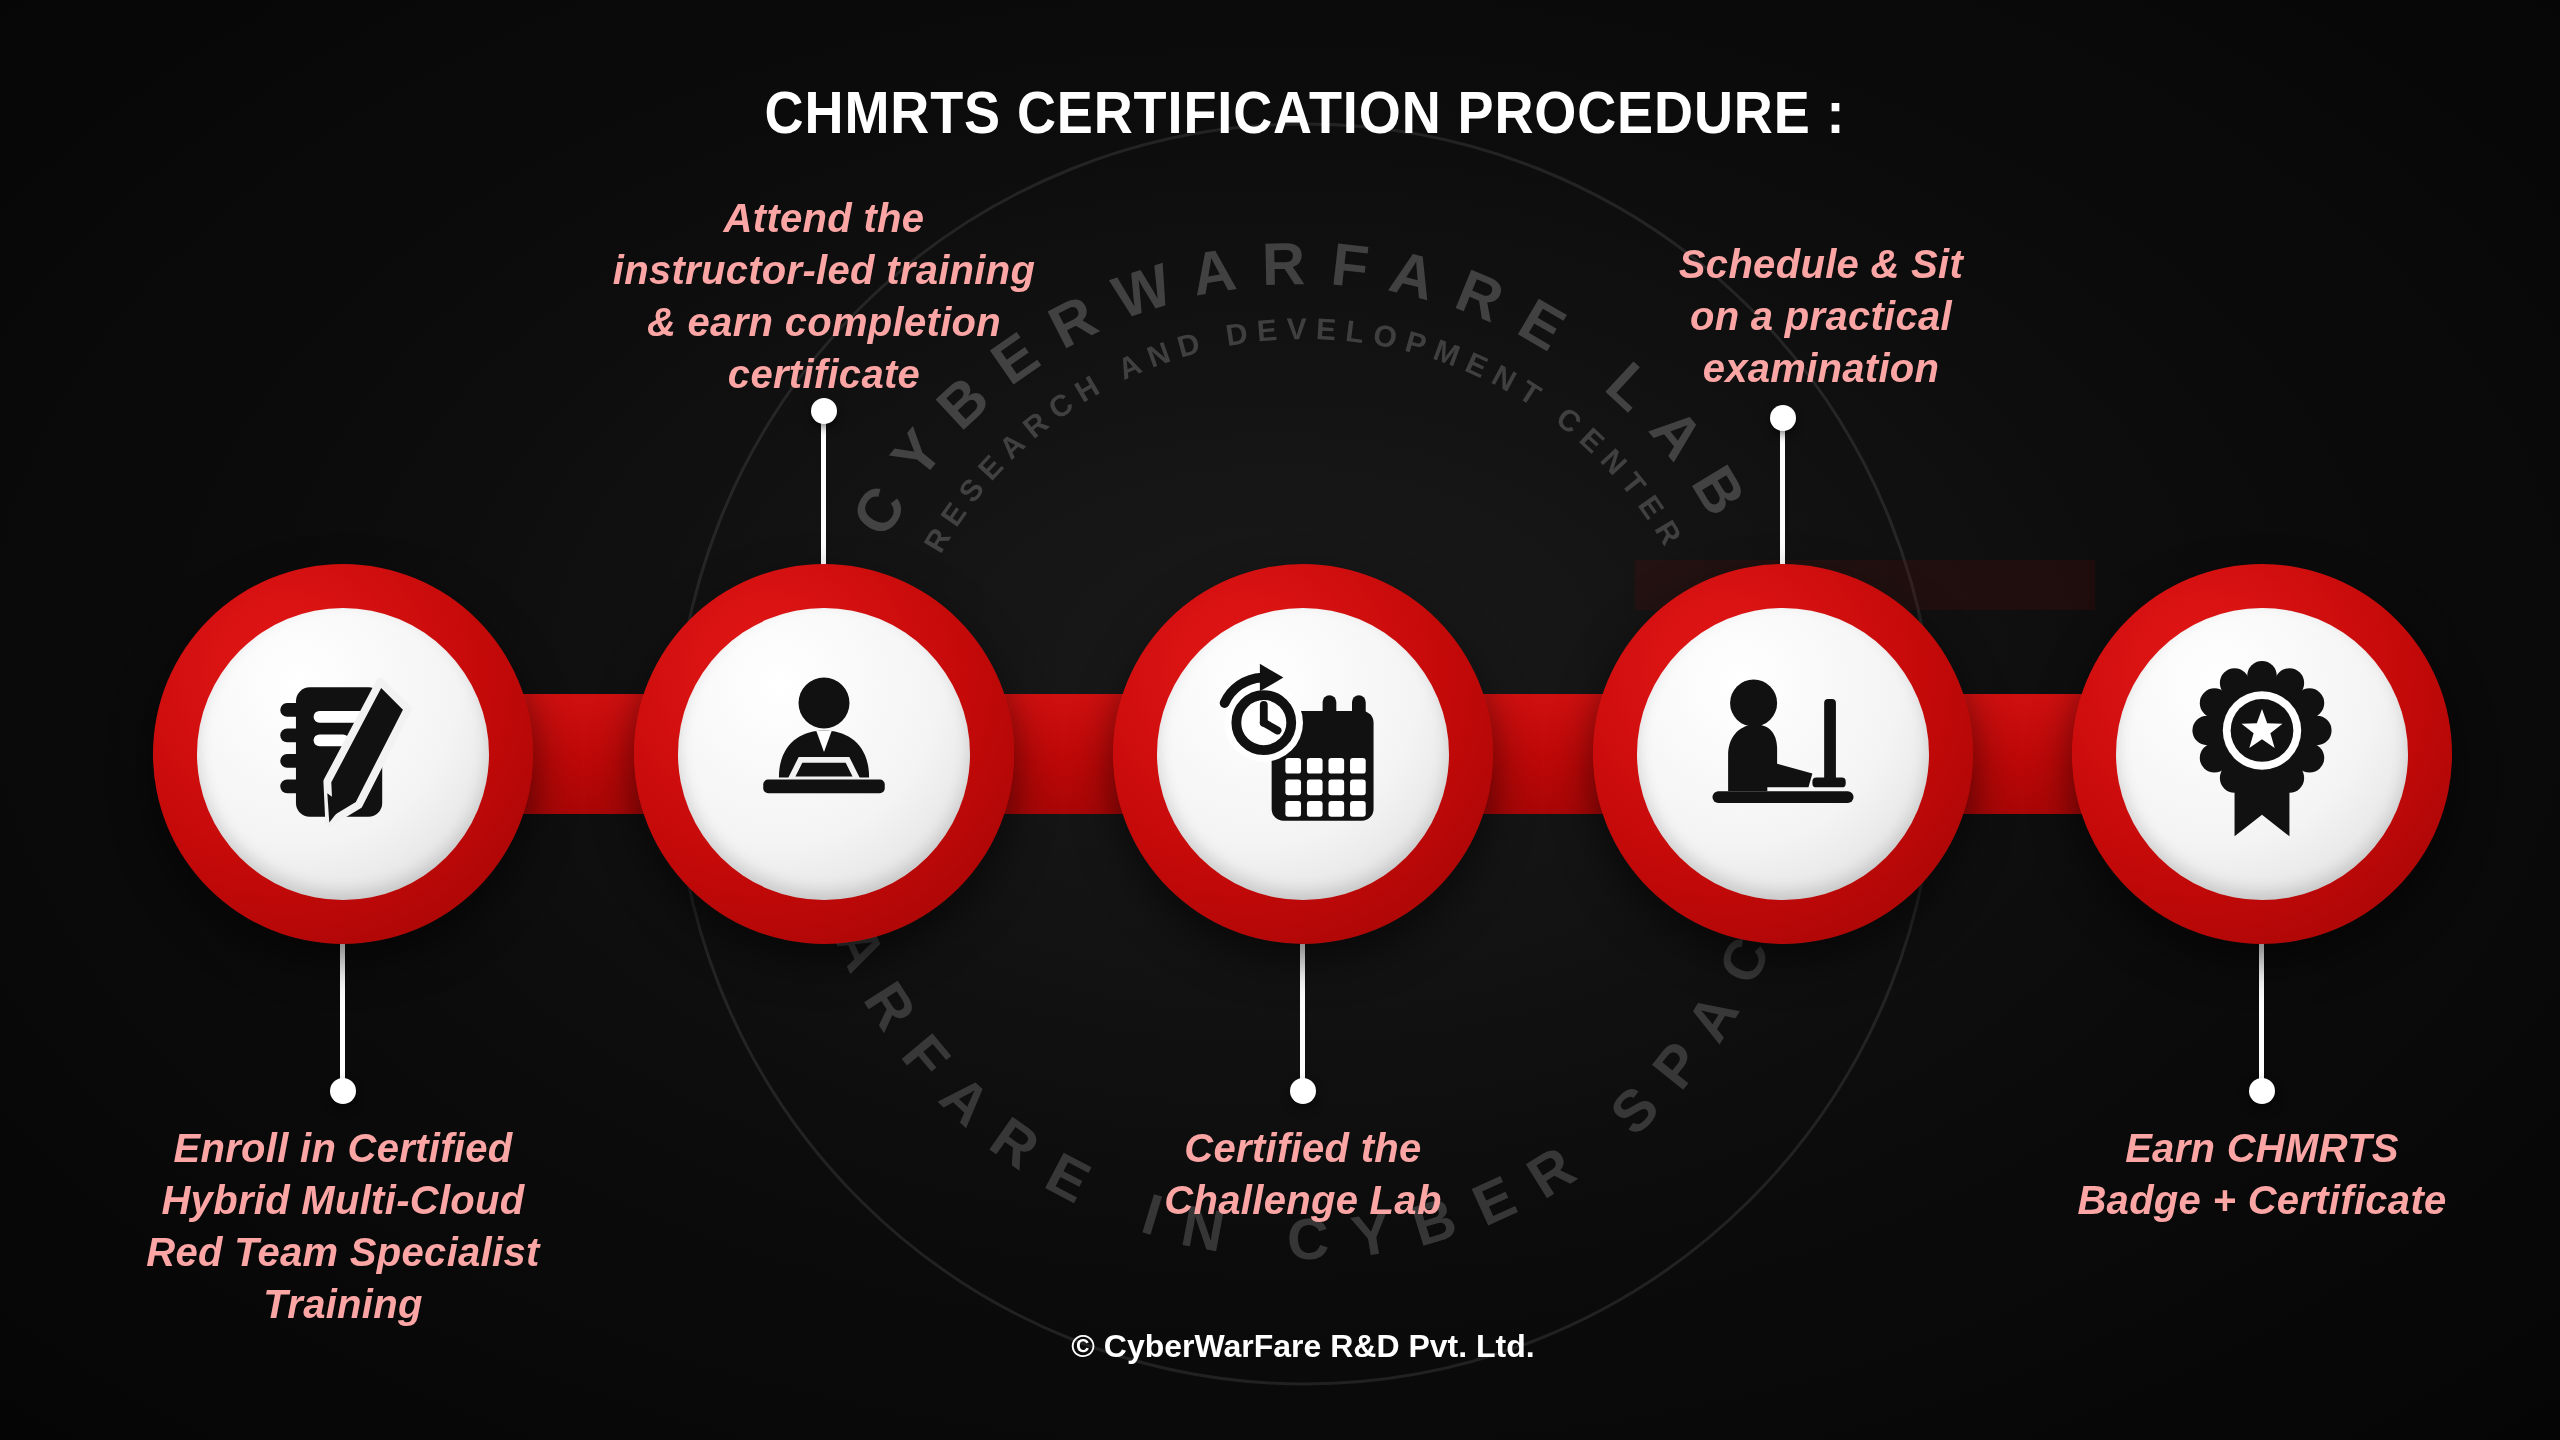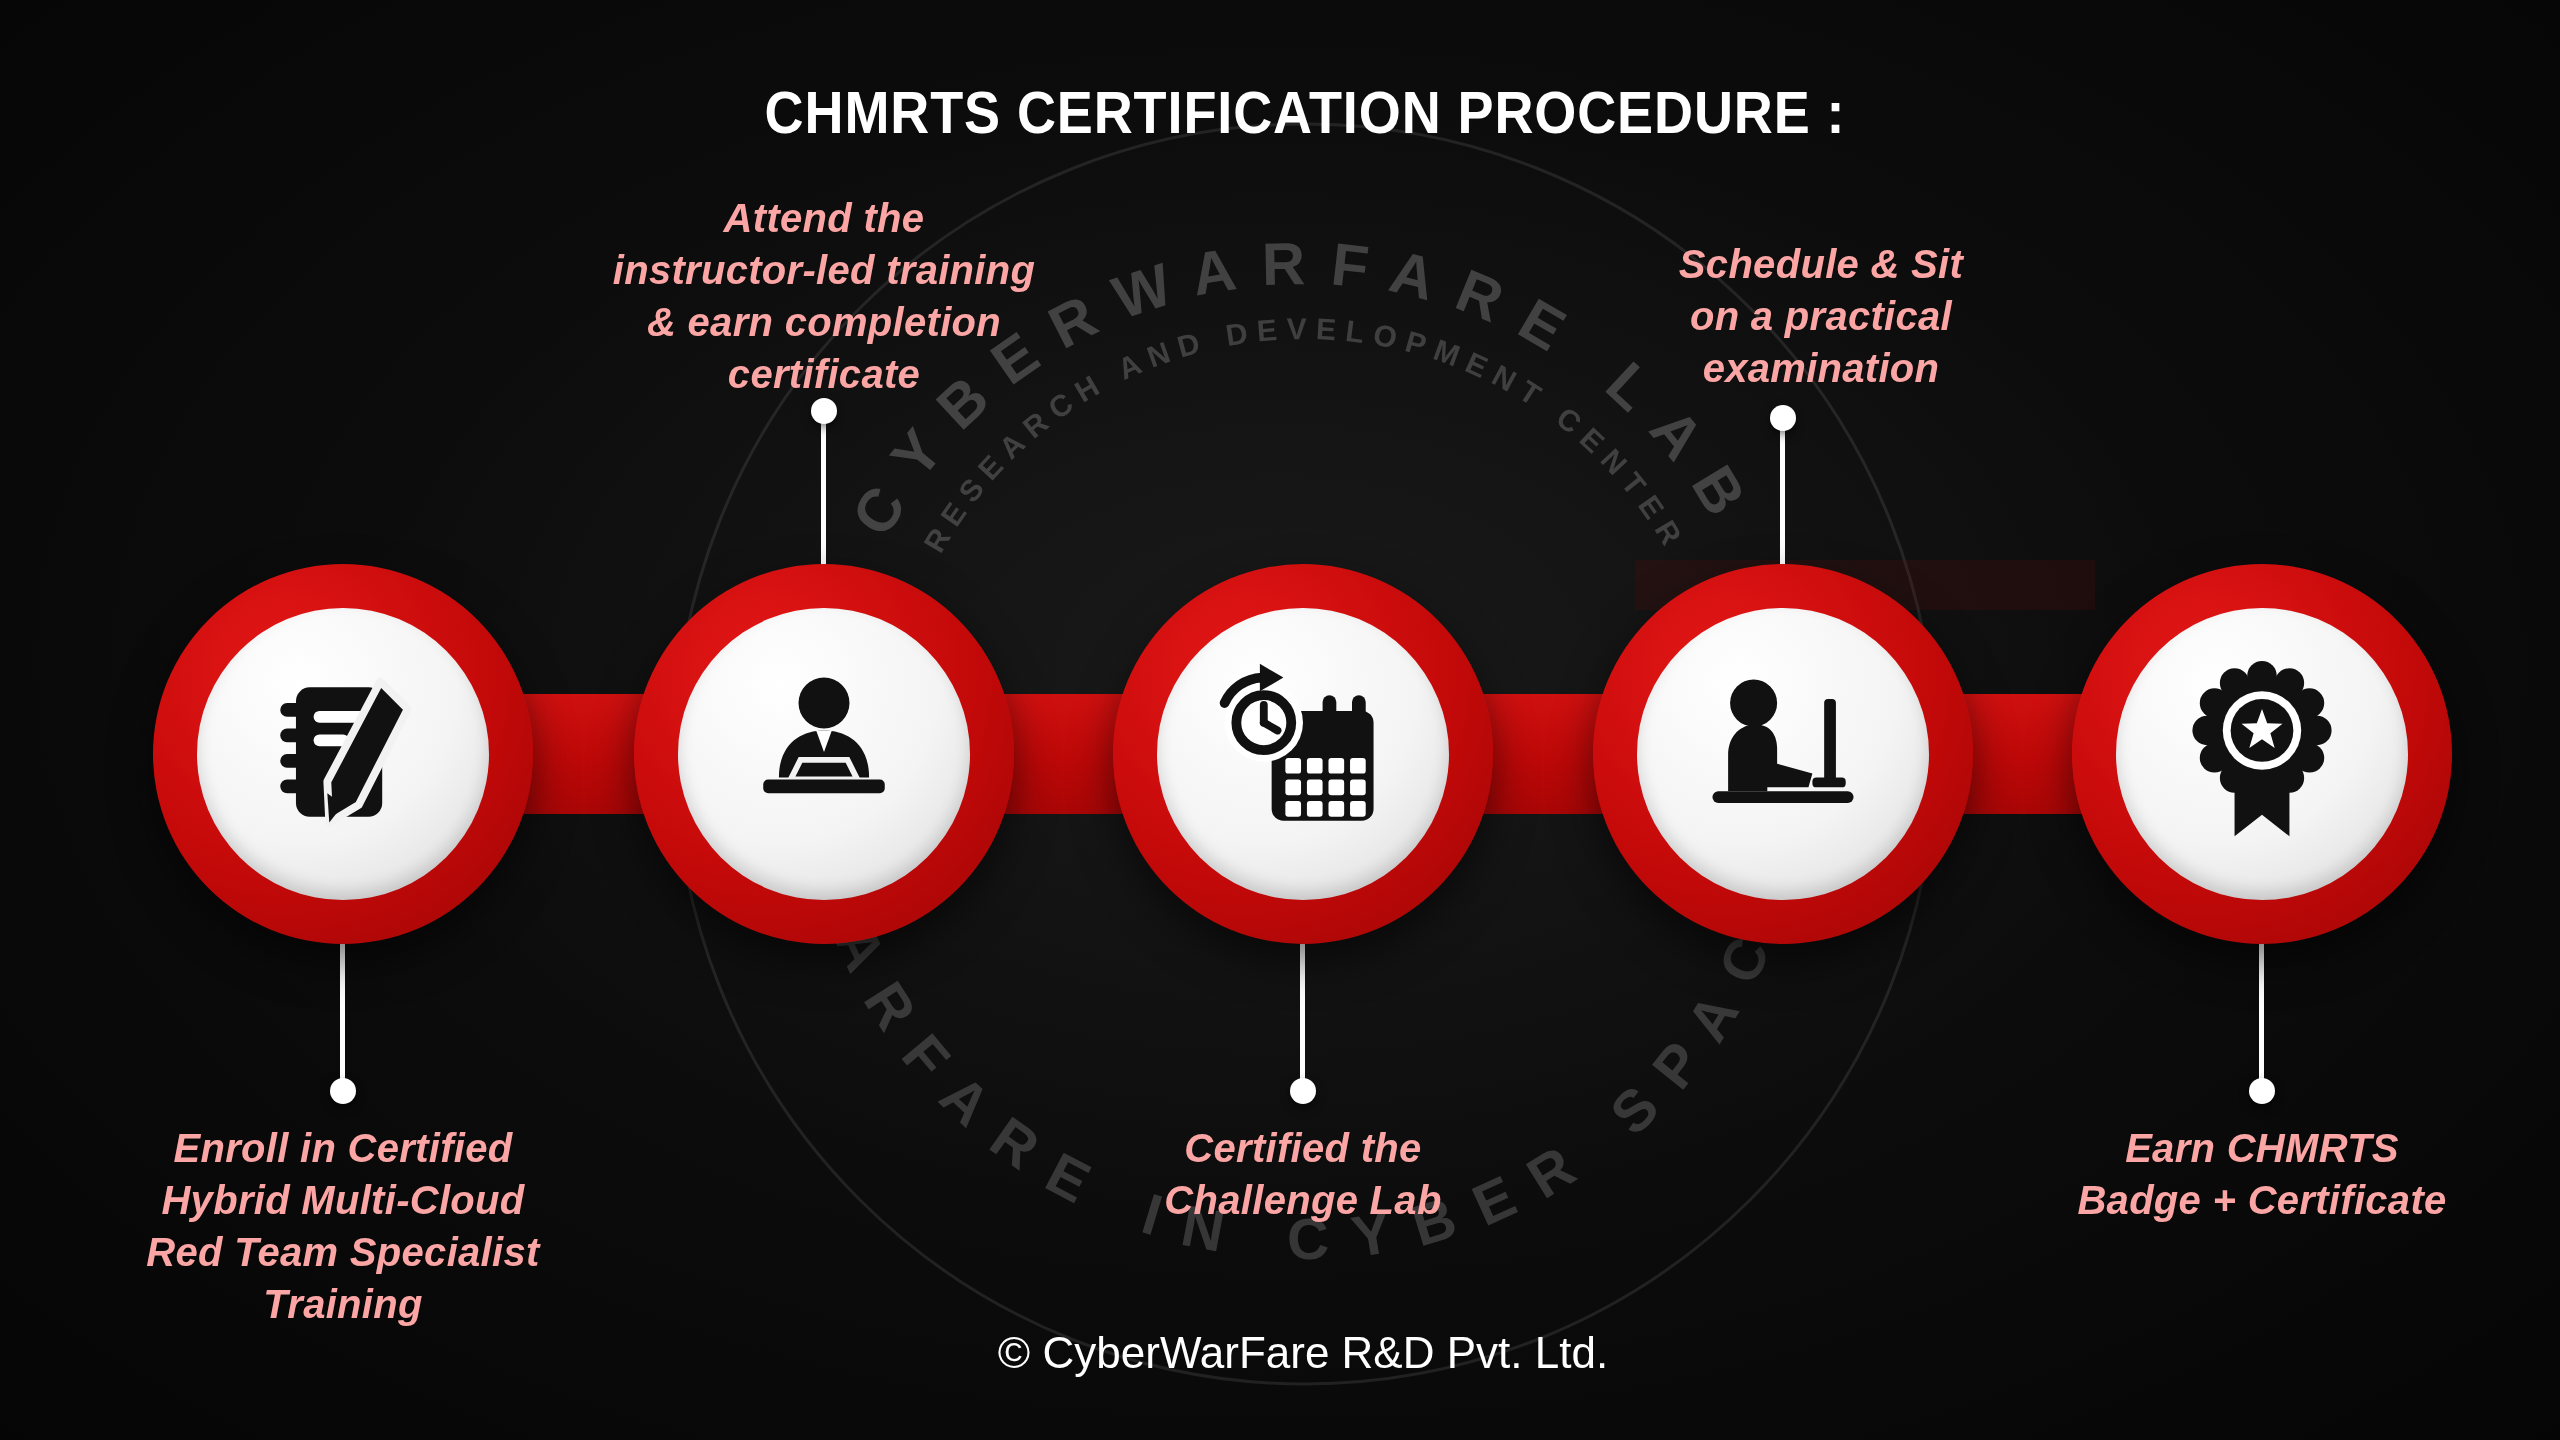--- a/index.html
+++ b/index.html
@@ -108,22 +108,22 @@
   .label-2 { left: 524px;  top: 192px;  width: 600px; }
   .label-3 { left: 1023px; top: 1122px; width: 560px; }
   .label-4 { left: 1521px; top: 238px;  width: 600px; }
   .label-5 { left: 1962px; top: 1122px; width: 600px; }
 
   .footer-copyright {
     position: absolute;
     top: 1328px;
     left: 1303px;
     transform: translateX(-50%);
-    font-size: 44px;
-    font-weight: 400;
+    font-size: 32px;
+    font-weight: 700;
     white-space: nowrap;
     z-index: 5;
   }
 </style>
 </head>
 <body>
 
 <svg class="watermark-svg" viewBox="0 0 2560 1440">
   <defs>
     <path id="arcTop" d="M 835,754 A 470,470 0 0 1 1775,754" fill="none"></path>

